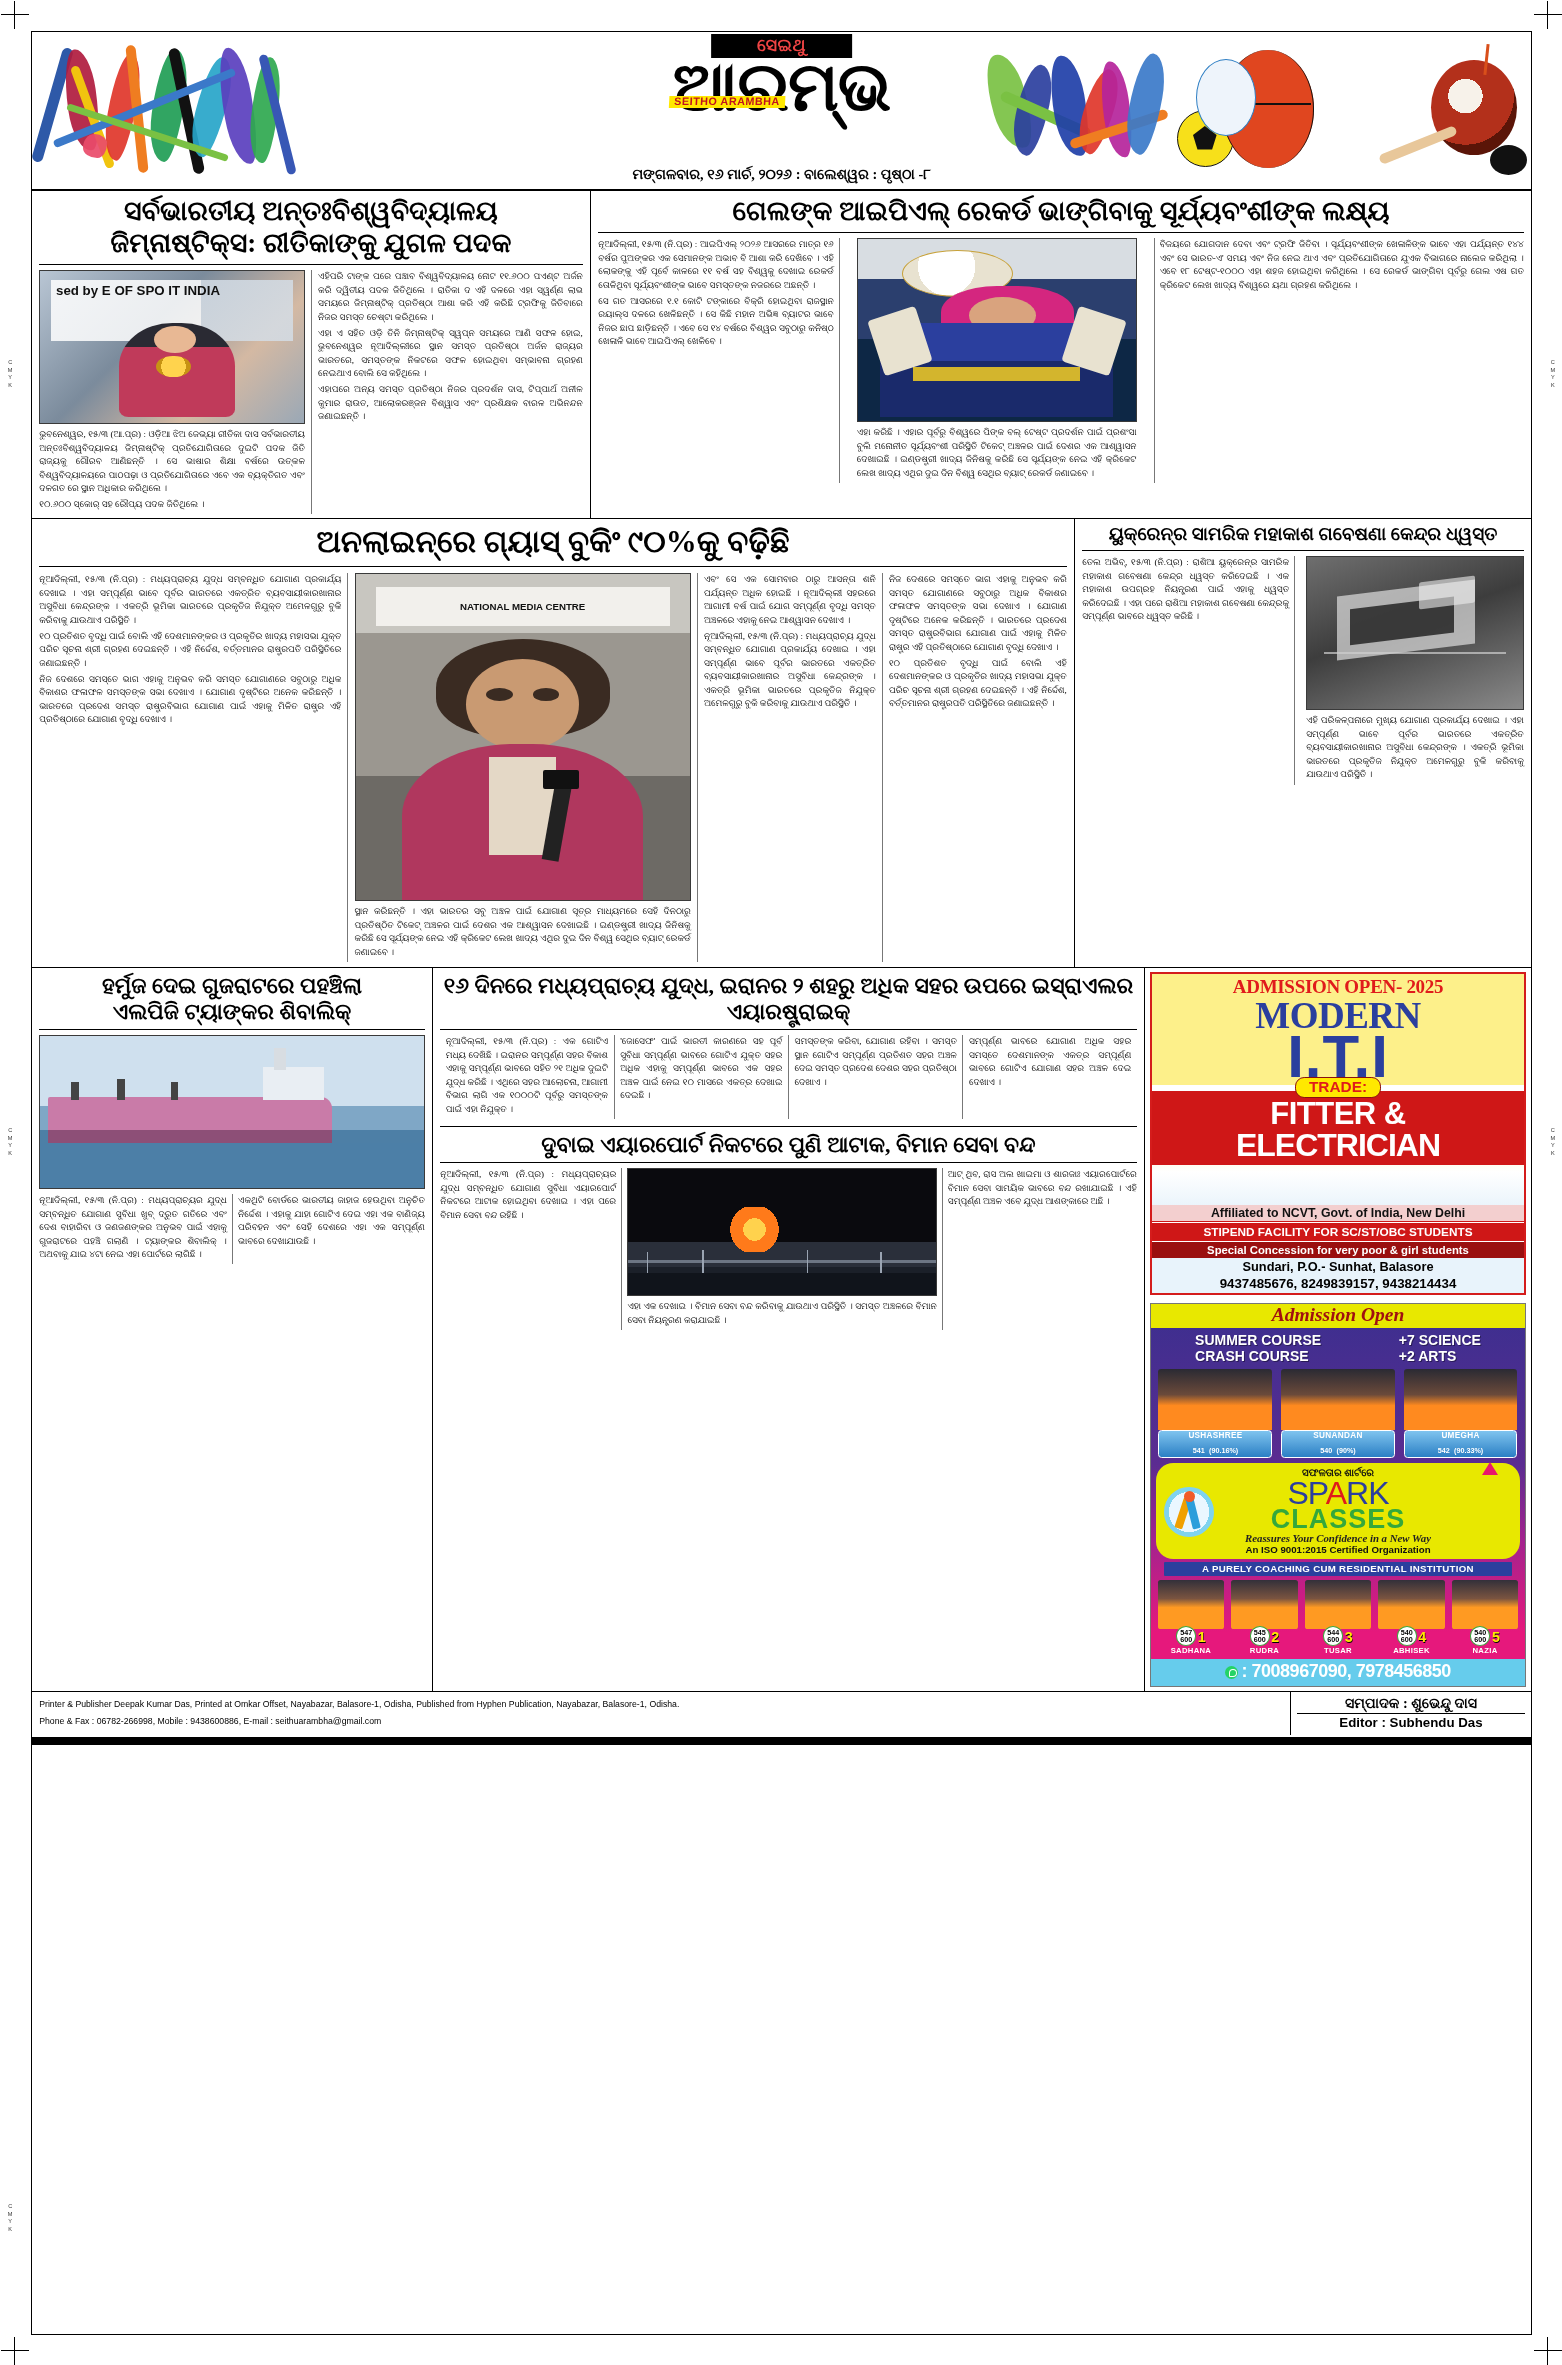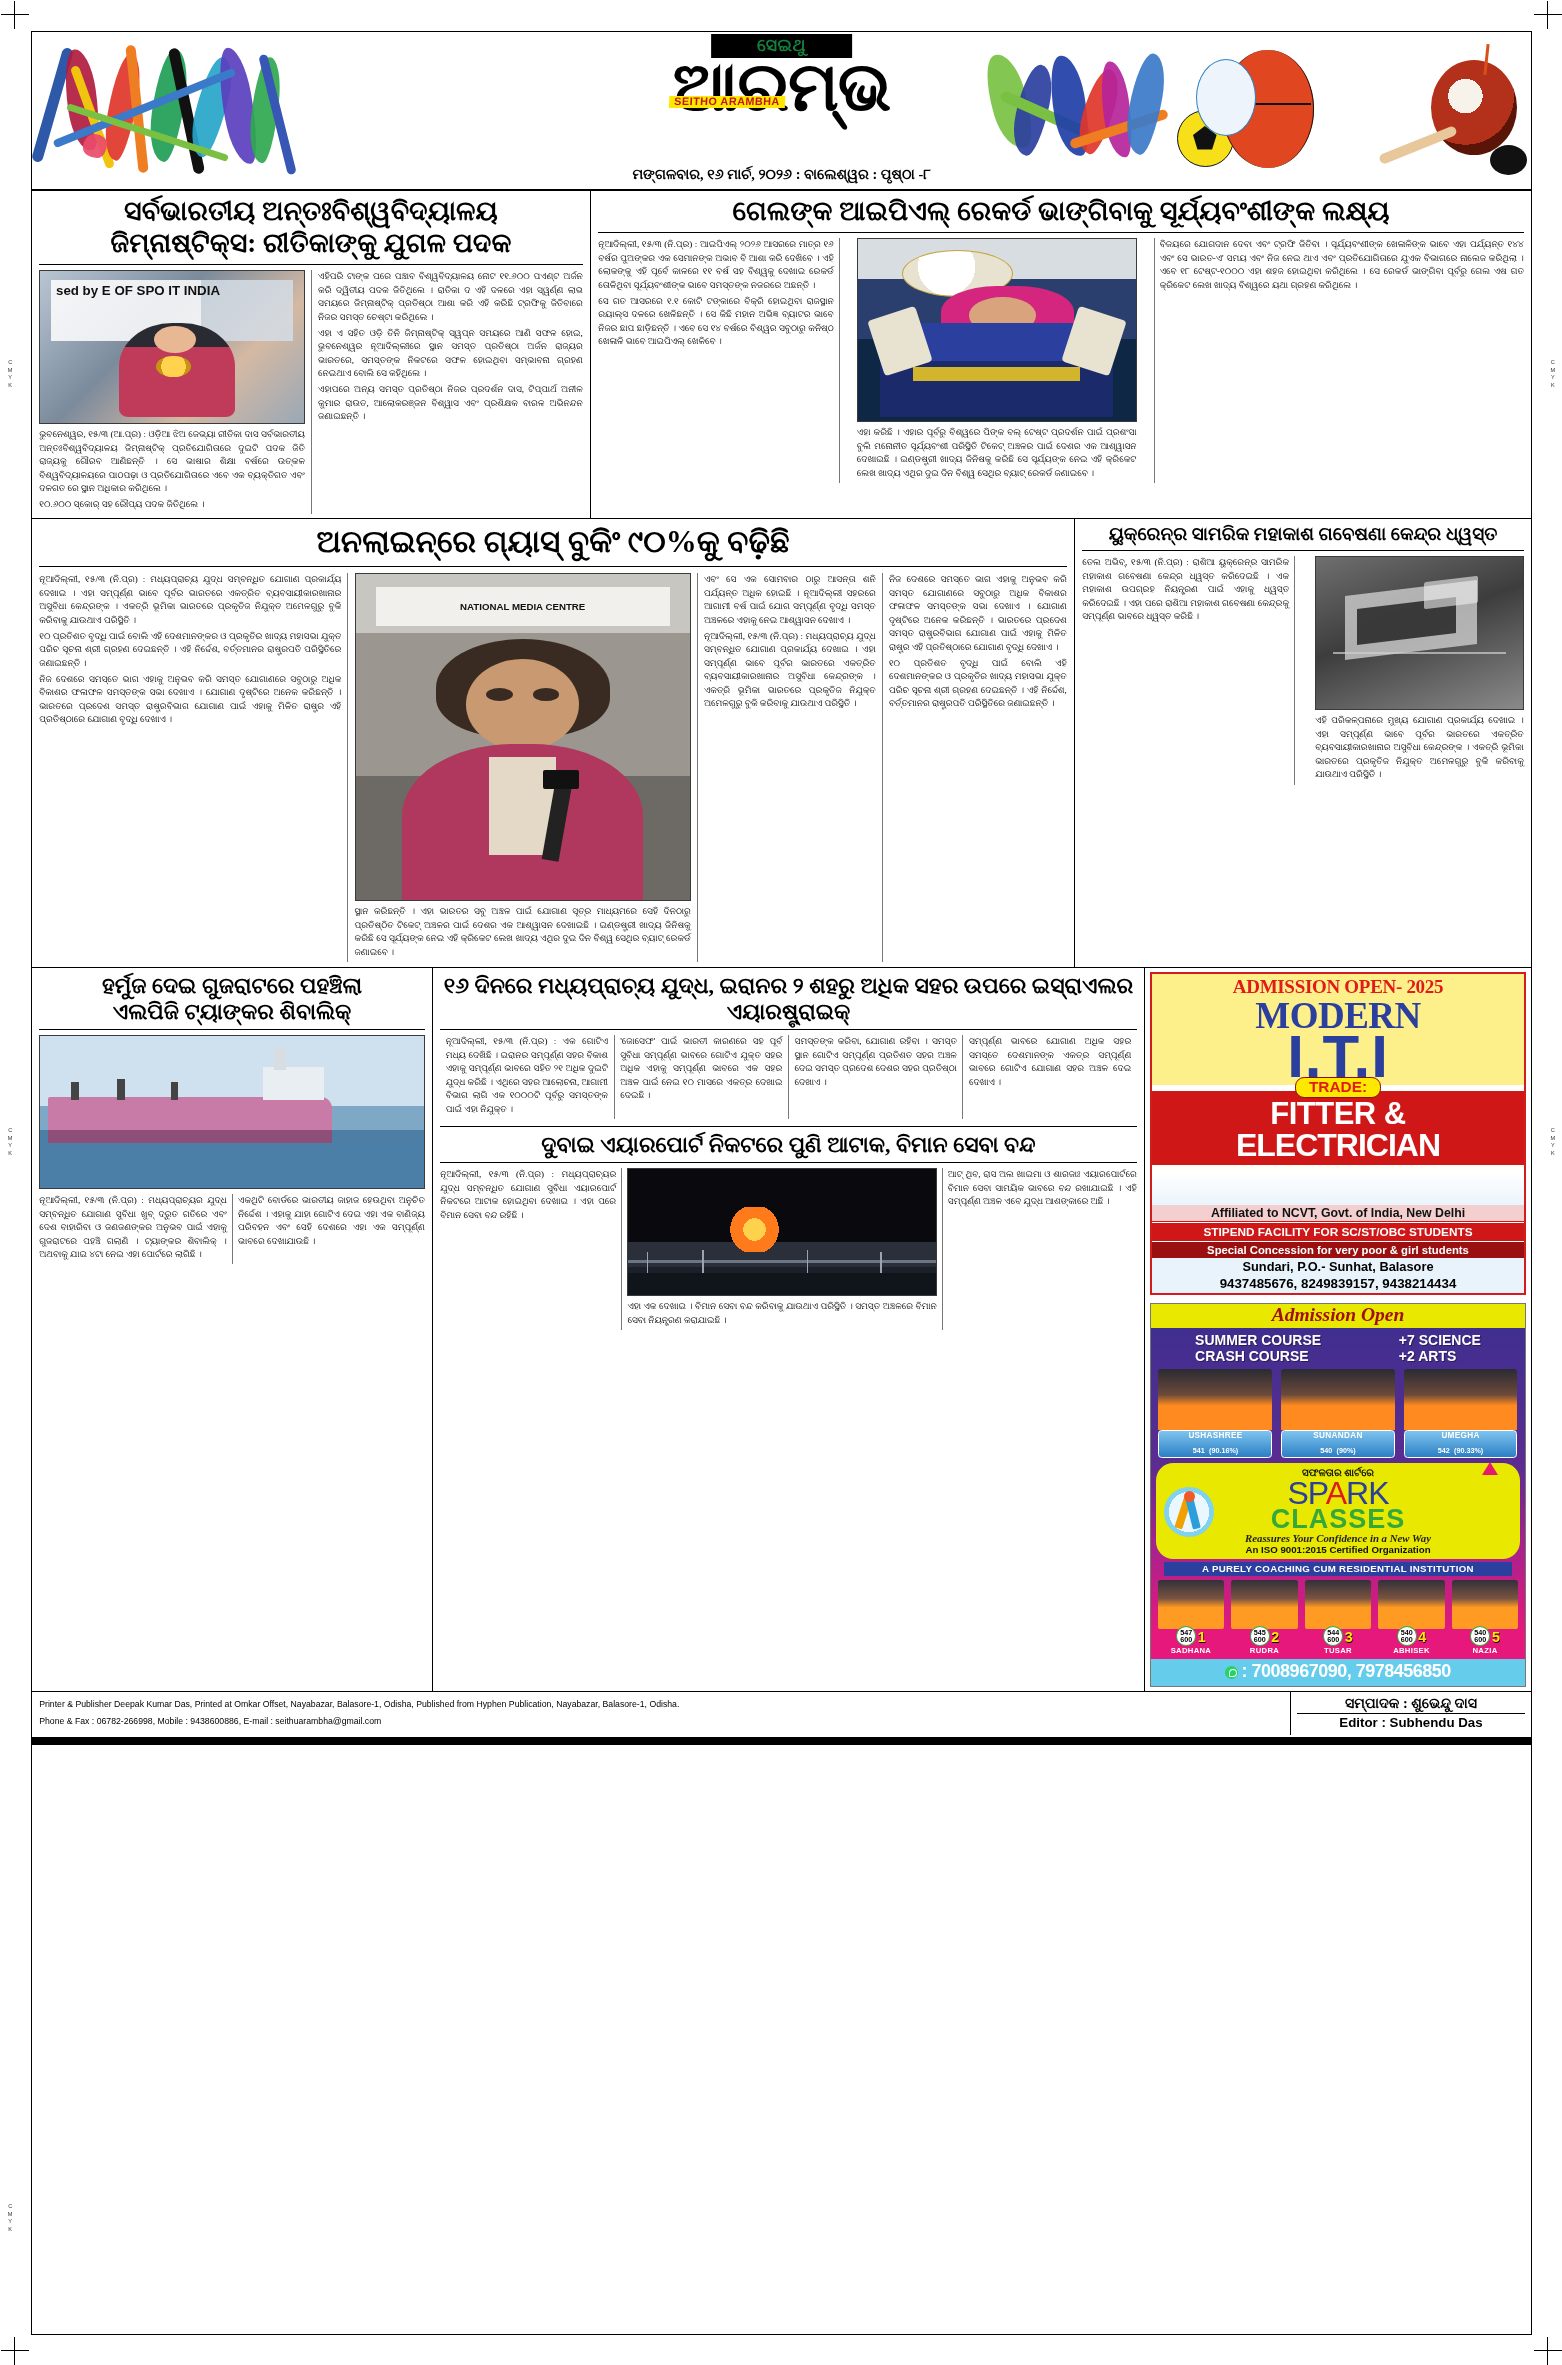--- a/index.html
+++ b/index.html
@@ -40,21 +40,21 @@
   .sportsband { position:absolute; inset:0; display:flex; }
   .sb-left, .sb-right { flex:1 1 0; position:relative; overflow:hidden; }
   .sb-mid { width:389px; position:relative; z-index:4; background:#fff; }
 
   
   .blob { position:absolute; border-radius:48% 52% 40% 60%/ 58% 42% 60% 42%; opacity:.92; }
   .stroke { position:absolute; border-radius:25.6px; }
 
   .nameplate { position:absolute; left:50%; top:2px; transform:translateX(-50%); text-align:center; z-index:6; }
   .seitho-bar {
-    background:#000; color:#15803d; font-size:17.4px; line-height:1.1; padding:2px 46px 3.1px;
+    background:#000; color:#ef4444; font-size:17.4px; line-height:1.1; padding:2px 46px 3.1px;
     letter-spacing:0.5px; font-weight:700; font-family:"Liberation Serif",serif;
     display:inline-block;
   }
   .bigname {
     font-size:68px; line-height:.92; font-weight:700; color:#000;
     font-family:"Liberation Serif",serif; margin-top:-2px; letter-spacing:-1px;
     position:relative; z-index:6;
   }
   .translit {
     position:absolute; left:-3.1px; bottom:11.3px;
@@ -389,21 +389,21 @@
 
     <div class="mid-right">
       <div class="hl hl-sm">ୟୁକ୍ରେନ୍‌ର ସାମରିକ ମହାକାଶ ଗବେଷଣା କେନ୍ଦ୍ର ଧ୍ୱସ୍ତ</div>
       <div class="rule-h" style="margin:4.1px 0 5.1px;"></div>
       <div style="display:flex;">
         <div style="width:48%; padding-right:5.1px;">
           <div class="body">
             <p>ତେଲ ଅଭିବ୍, ୧୫/୩ (ନି.ପ୍ର) : ରାଶିଆ ୟୁକ୍ରେନ୍‌ର ସାମରିକ ମହାକାଶ ଗବେଷଣା କେନ୍ଦ୍ର ଧ୍ୱସ୍ତ କରିଦେଇଛି । ଏକ ମହାକାଶ ଉପଗ୍ରହ ନିୟନ୍ତ୍ରଣ ପାଇଁ ଏହାକୁ ଧ୍ୱସ୍ତ କରିଦେଇଛି । ଏହା ପରେ ରାଶିଆ ମହାକାଶ ଗବେଷଣା କେନ୍ଦ୍ରକୁ ସମ୍ପୂର୍ଣ୍ଣ ଭାବରେ ଧ୍ୱସ୍ତ କରିଛି ।</p>
           </div>
         </div>
-        <div style="width:52%; padding-left:20px; border-left:0.5px solid #777;">
+        <div style="width:52%; padding-left:11px; border-left:0.5px solid #777;">
           <div class="photo" style="height:154px; margin-bottom:4.1px;
                background:linear-gradient(160deg,#6f6f6f 0%,#3d3d3d 45%,#8a8a8a 100%);">
             <div style="position:absolute; left:14%; top:20%; width:64%; height:42%;
                         background:#d5d5d5; opacity:.75; transform:skewY(-7deg);"></div>
             <div style="position:absolute; left:20%; top:30%; width:48%; height:24%;
                         background:#2c2c2c; opacity:.9; transform:skewY(-7deg);"></div>
             <div style="position:absolute; left:8%;  top:62%; width:84%; height:2px; background:#cfcfcf; opacity:.7;"></div>
             <div style="position:absolute; left:52%; top:14%; width:26%; height:18%;
                         background:#efefef; opacity:.6; border-radius:2px; transform:skewY(-7deg);"></div>
           </div>

